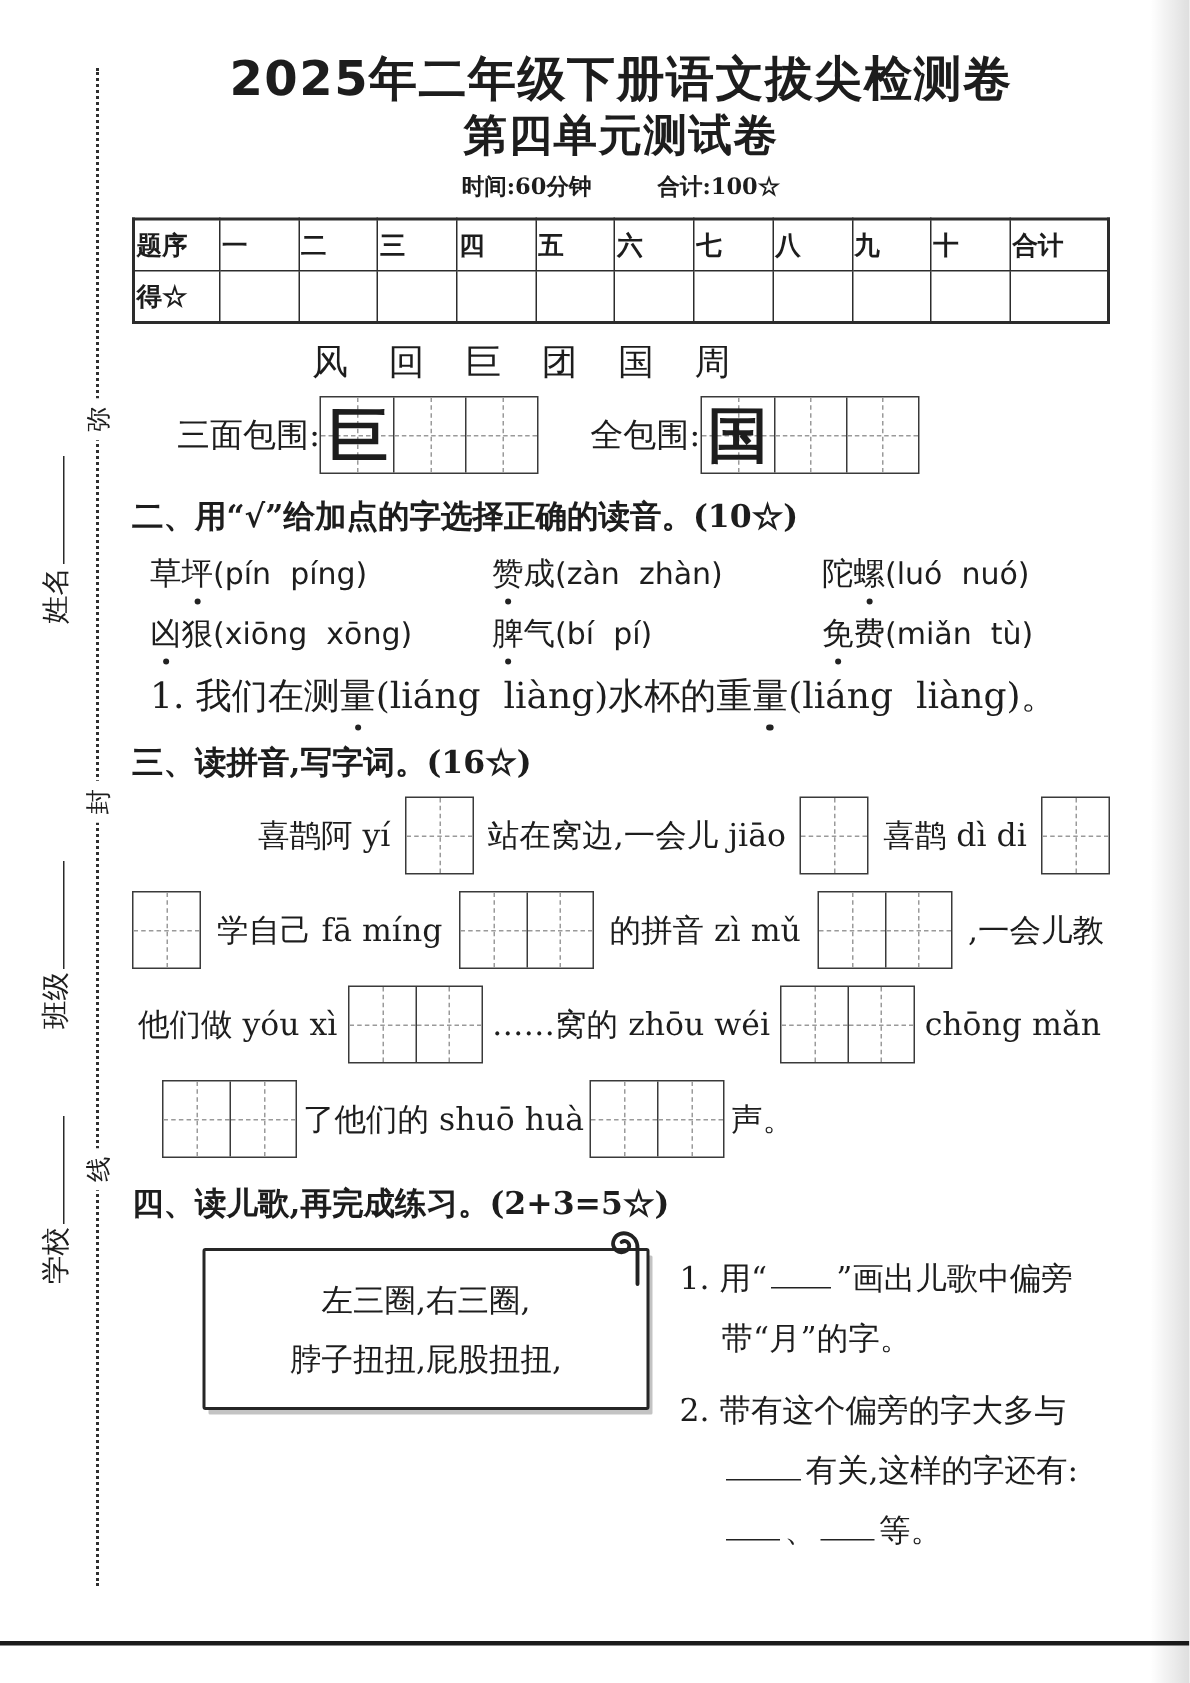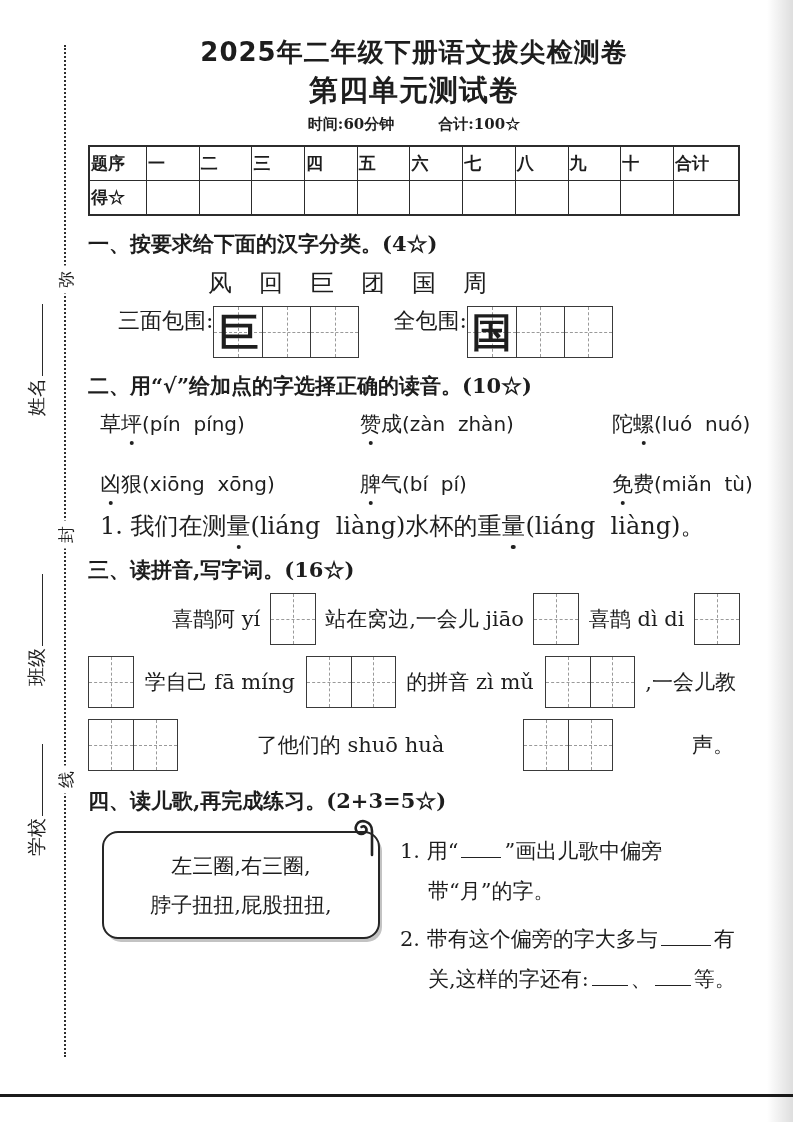--- a/index.html
+++ b/index.html
@@ -21,72 +21,72 @@
   .side-label { position:absolute; left:-19px; white-space:nowrap;
     transform:rotate(-90deg); font-size:19px; }
   .side-label .lbl-line { display:inline-block; width:72px; height:4px;
     border-bottom:1.6px solid #2a2a2a; margin-left:2px; }
   .side-label.l1 { top:347px; } .side-label.l2 { top:617px; } .side-label.l3 { top:787px; }
 
   
   .main { position:absolute; left:88px; top:32px; width:652px; }
   .title1, .title2 { text-align:center; font-weight:bold;
     font-family:"DejaVu Sans", sans-serif; letter-spacing:1px; }
-  .title1 { font-size:26px; line-height:40px; }
+  .title1 { font-size:32px; line-height:40px; }
   .title2 { font-size:29px; line-height:36px; }
   .info { display:flex; justify-content:center; gap:44px; margin-top:7px;
     font-size:15px; font-weight:bold; }
 
   table.score { width:100%; border-collapse:collapse; margin-top:11px;
     border:2.5px solid #2c2c2c; table-layout:fixed; }
   .score td { border:1.6px solid #2c2c2c; height:31px; text-align:left;
     font-size:17px; font-weight:600; }
   .score td.first { width:54px; } .score td.last { width:62px; }
 
   .sec-heading { font-size:21px; font-weight:600; margin-top:14px; }
 
   .char-row { display:flex; gap:27px; padding-left:120px; margin-top:9px; font-size:24px; }
 
-  .s1-row { display:flex; align-items:flex-start; margin-top:7px; padding-left:30px; }
+  .s1-row { display:flex; align-items:center; margin-top:7px; padding-left:30px; }
   .s1-label { font-size:22px; white-space:nowrap; }
   .s1-gap { margin-left:34px; }
 
   .wbox { display:inline-flex; border:1.8px solid #3a3a3a; background:#fff; flex:none; }
   .wcell { width:48px; height:50px; position:relative; box-sizing:border-box;
     border-left:1.5px solid #3a3a3a; }
   .wcell:first-child { border-left:none; }
   .wcell::before { content:""; position:absolute; top:50%; left:0; right:0;
     border-top:1px dashed #9a9a9a; }
   .wcell::after { content:""; position:absolute; left:50%; top:0; bottom:0;
     border-left:1px dashed #9a9a9a; }
   .ans { position:absolute; inset:0; display:flex; align-items:center;
     justify-content:center; font-size:40px; font-weight:bold; z-index:2; }
 
   .s2-grid { display:grid; grid-template-columns:228px 220px auto;
-    padding-left:12px; margin-top:10px; row-gap:12px; font-size:21px;gap:32px; }
+    padding-left:12px; margin-top:10px; row-gap:12px; font-size:21px; }
   .s2-item { white-space:pre; }
   .py { font-family:"DejaVu Sans", sans-serif; font-size:20px; white-space:pre; }
   .dot { position:relative; display:inline-block; }
   .dot::after { content:""; position:absolute; left:50%; transform:translateX(-50%);
     bottom:-7px; width:4.5px; height:4.5px; border-radius:50%; background:#222; }
 
   .sentence { font-size:24px; padding-left:12px; margin-top:12px; line-height:32px; white-space:pre; }
 
   .s3-area .s3-line { display:flex; align-items:center; margin-top:7px;
     font-size:21px; min-height:56px; }
   .s3-line .text-run { margin:0 4px; white-space:pre; }
   .s3-line .wcell { width:44px; }
   .s3-area .s3-line:nth-child(1) { padding-left:80px; justify-content:space-between;text-align:right; }
   .s3-area .s3-line:nth-child(2) { justify-content:space-between; }
   .s3-area .s3-line:nth-child(3) { justify-content:space-between; padding-right:2px; }
-  .s3-area .s3-line:nth-child(4) { padding-left:20px;flex-direction:column; }
+  .s3-area .s3-line:nth-child(4) { padding-left:20px; }
 
   .s4-wrap { display:flex; align-items:flex-start; margin-top:16px; }
-  .rhyme-box { position:relative; margin-left:14px; width:262px; flex:none;
-    border:2px solid #262626; border-radius:16px; padding:14px 6px 12px;
+  .rhyme-box { position:relative; margin-left:47px; width:262px; flex:none;
+    border:2px solid #262626; border-radius:2px; padding:14px 16px 12px;
     text-align:center; font-size:21px; line-height:39px;
     box-shadow:3px 4px 0 -1px #c3c3c3; background:#fff; }
   .spiral-icon { position:absolute; top:-18px; right:-12px; }
   .questions { margin-left:20px; flex:1; font-size:21px; line-height:40px; }
   .question { padding-left:28px; text-indent:-28px; margin-bottom:8px; }
   .blank { display:inline-block; border-bottom:1.7px solid #222; height:15px;
     vertical-align:baseline; margin:0 3px; text-indent:0; }
 </style>
 </head>
 <body>
@@ -143,21 +143,20 @@
             <td></td>
             <td></td>
             <td></td>
             <td></td>
             <td></td>
             <td></td>
           </tr>
       </tbody>
     </table>
 
-    <div class="sec-heading">一、按要求给下面的汉字分类。(4☆)</div>
     <div class="char-row" id="s1-chars">
         <span>风</span>
         <span>回</span>
         <span>巨</span>
         <span>团</span>
         <span>国</span>
         <span>周</span>
       </div>
     <div class="s1-row" id="s1-groups">
         <span class="s1-label">三面包围:</span>
@@ -215,20 +214,33 @@
           <span class="wbox">
             <span class="wcell"></span>
             <span class="wcell"></span>
           </span>
           <span class="text-run">的拼音 zì mǔ</span>
           <span class="wbox">
             <span class="wcell"></span>
             <span class="wcell"></span>
           </span>
           <span class="text-run">,一会儿教</span>
+        </div>
+        <div class="s3-line">
+          <span class="text-run">他们做 yóu xì</span>
+          <span class="wbox">
+            <span class="wcell"></span>
+            <span class="wcell"></span>
+          </span>
+          <span class="text-run">……窝的 zhōu wéi</span>
+          <span class="wbox">
+            <span class="wcell"></span>
+            <span class="wcell"></span>
+          </span>
+          <span class="text-run">chōng mǎn</span>
         </div>
         <div class="s3-line">
           <span class="wbox">
             <span class="wcell"></span>
             <span class="wcell"></span>
           </span>
           <span class="text-run">了他们的 shuō huà</span>
           <span class="wbox">
             <span class="wcell"></span>
             <span class="wcell"></span>

